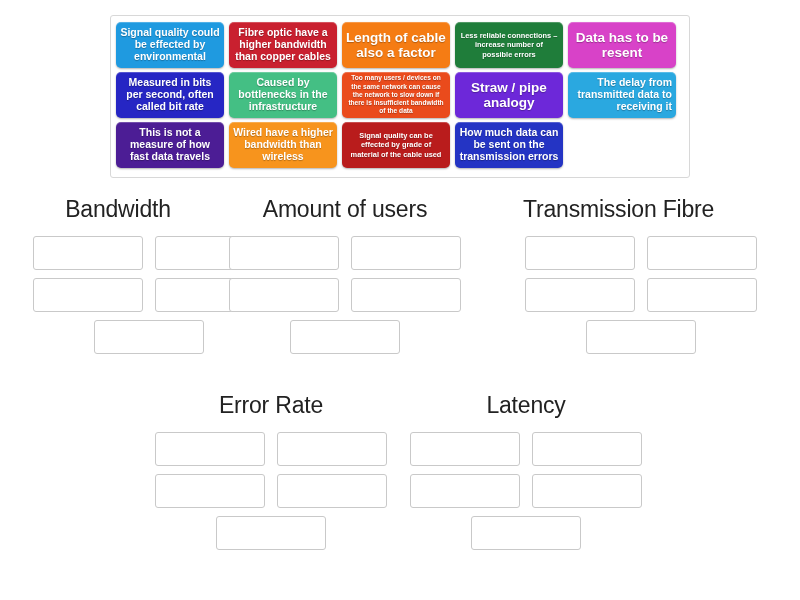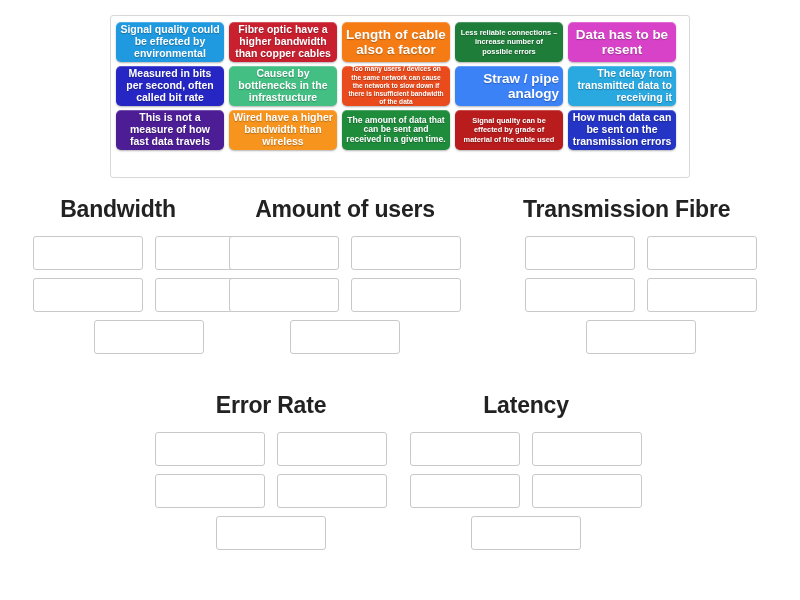--- a/index.html
+++ b/index.html
@@ -28,21 +28,21 @@
   .tile-row {
     display: flex;
     justify-content: flex-start;
     gap: 5px;
     margin-bottom: 4px;
   }
   .tile-row:last-child { margin-bottom: 0; }
 
   .tile {
     width: 108px;
-    height: 40px;
+    height: 46px;
     border-radius: 5px;
     box-sizing: border-box;
     display: flex;
     align-items: center;
     justify-content: center;
     text-align: center;
     color: #ffffff;
     font-weight: bold;
     line-height: 1.12;
     padding: 10px 4px;
@@ -56,21 +56,21 @@
 
   .fs-lg   { font-size: 13.5px; }
   .fs-md   { font-size: 10.5px; }
   .fs-sm   { font-size: 8.6px;  }
   .fs-xs   { font-size: 6.6px; line-height: 1.25; }
   .fs-xxs  { font-size: 7.4px; line-height: 1.22; }
 
   
   .cat-title {
     font-size: 23px;
-    font-weight: bold;
+    font-weight: normal;
     color: #222222;
     text-align: center;
     white-space: nowrap;
     letter-spacing: -0.2px;
   }
 
   .slot-grid {
     display: flex;
     flex-wrap: wrap;
     justify-content: center;
@@ -128,37 +128,34 @@
     <div class="tile-row">
       <div class="tile" style="background: rgb(38, 38, 196);">
         <span class="fs-md">Measured in bits per second, often called bit rate</span>
       </div>
       <div class="tile" style="background: rgb(68, 191, 132);">
         <span class="fs-md">Caused by bottlenecks in the infrastructure</span>
       </div>
       <div class="tile" style="background: rgb(234, 75, 28);">
         <span class="fs-xs">Too many users / devices on the same network can cause the network to slow down if there is insufficient bandwidth of the data</span>
       </div>
-      <div class="tile" style="background: #3b82f6; text-align: right;">
+      <div class="tile" style="background: #6d28d9;">
         <span class="fs-lg">Straw / pipe analogy</span>
       </div>
       <div class="tile" style="background: rgb(42, 168, 224); text-align: right;">
         <span class="fs-md">The delay from transmitted data to receiving it</span>
       </div>
     </div>
     <div class="tile-row">
       <div class="tile" style="background: #4c1d95;">
         <span class="fs-md">This is <b>not</b> a measure of how fast data travels</span>
       </div>
       <div class="tile" style="background: rgb(247, 148, 29);">
         <span class="fs-md">Wired have a higher bandwidth than wireless</span>
       </div>
-      <div class="tile" style="background: rgb(31, 140, 60);">
-        <span class="fs-sm">The amount of data that can be sent and received in a given time.</span>
-      </div>
       <div class="tile" style="background: #b91c1c;">
         <span class="fs-xxs">Signal quality can be effected by grade of material of the cable used</span>
       </div>
       <div class="tile" style="background: rgb(36, 52, 196);">
         <span class="fs-md">How much data can be sent on the transmission errors</span>
       </div>
     </div>
   </div>
 
 <div class="category" id="cat-0">

